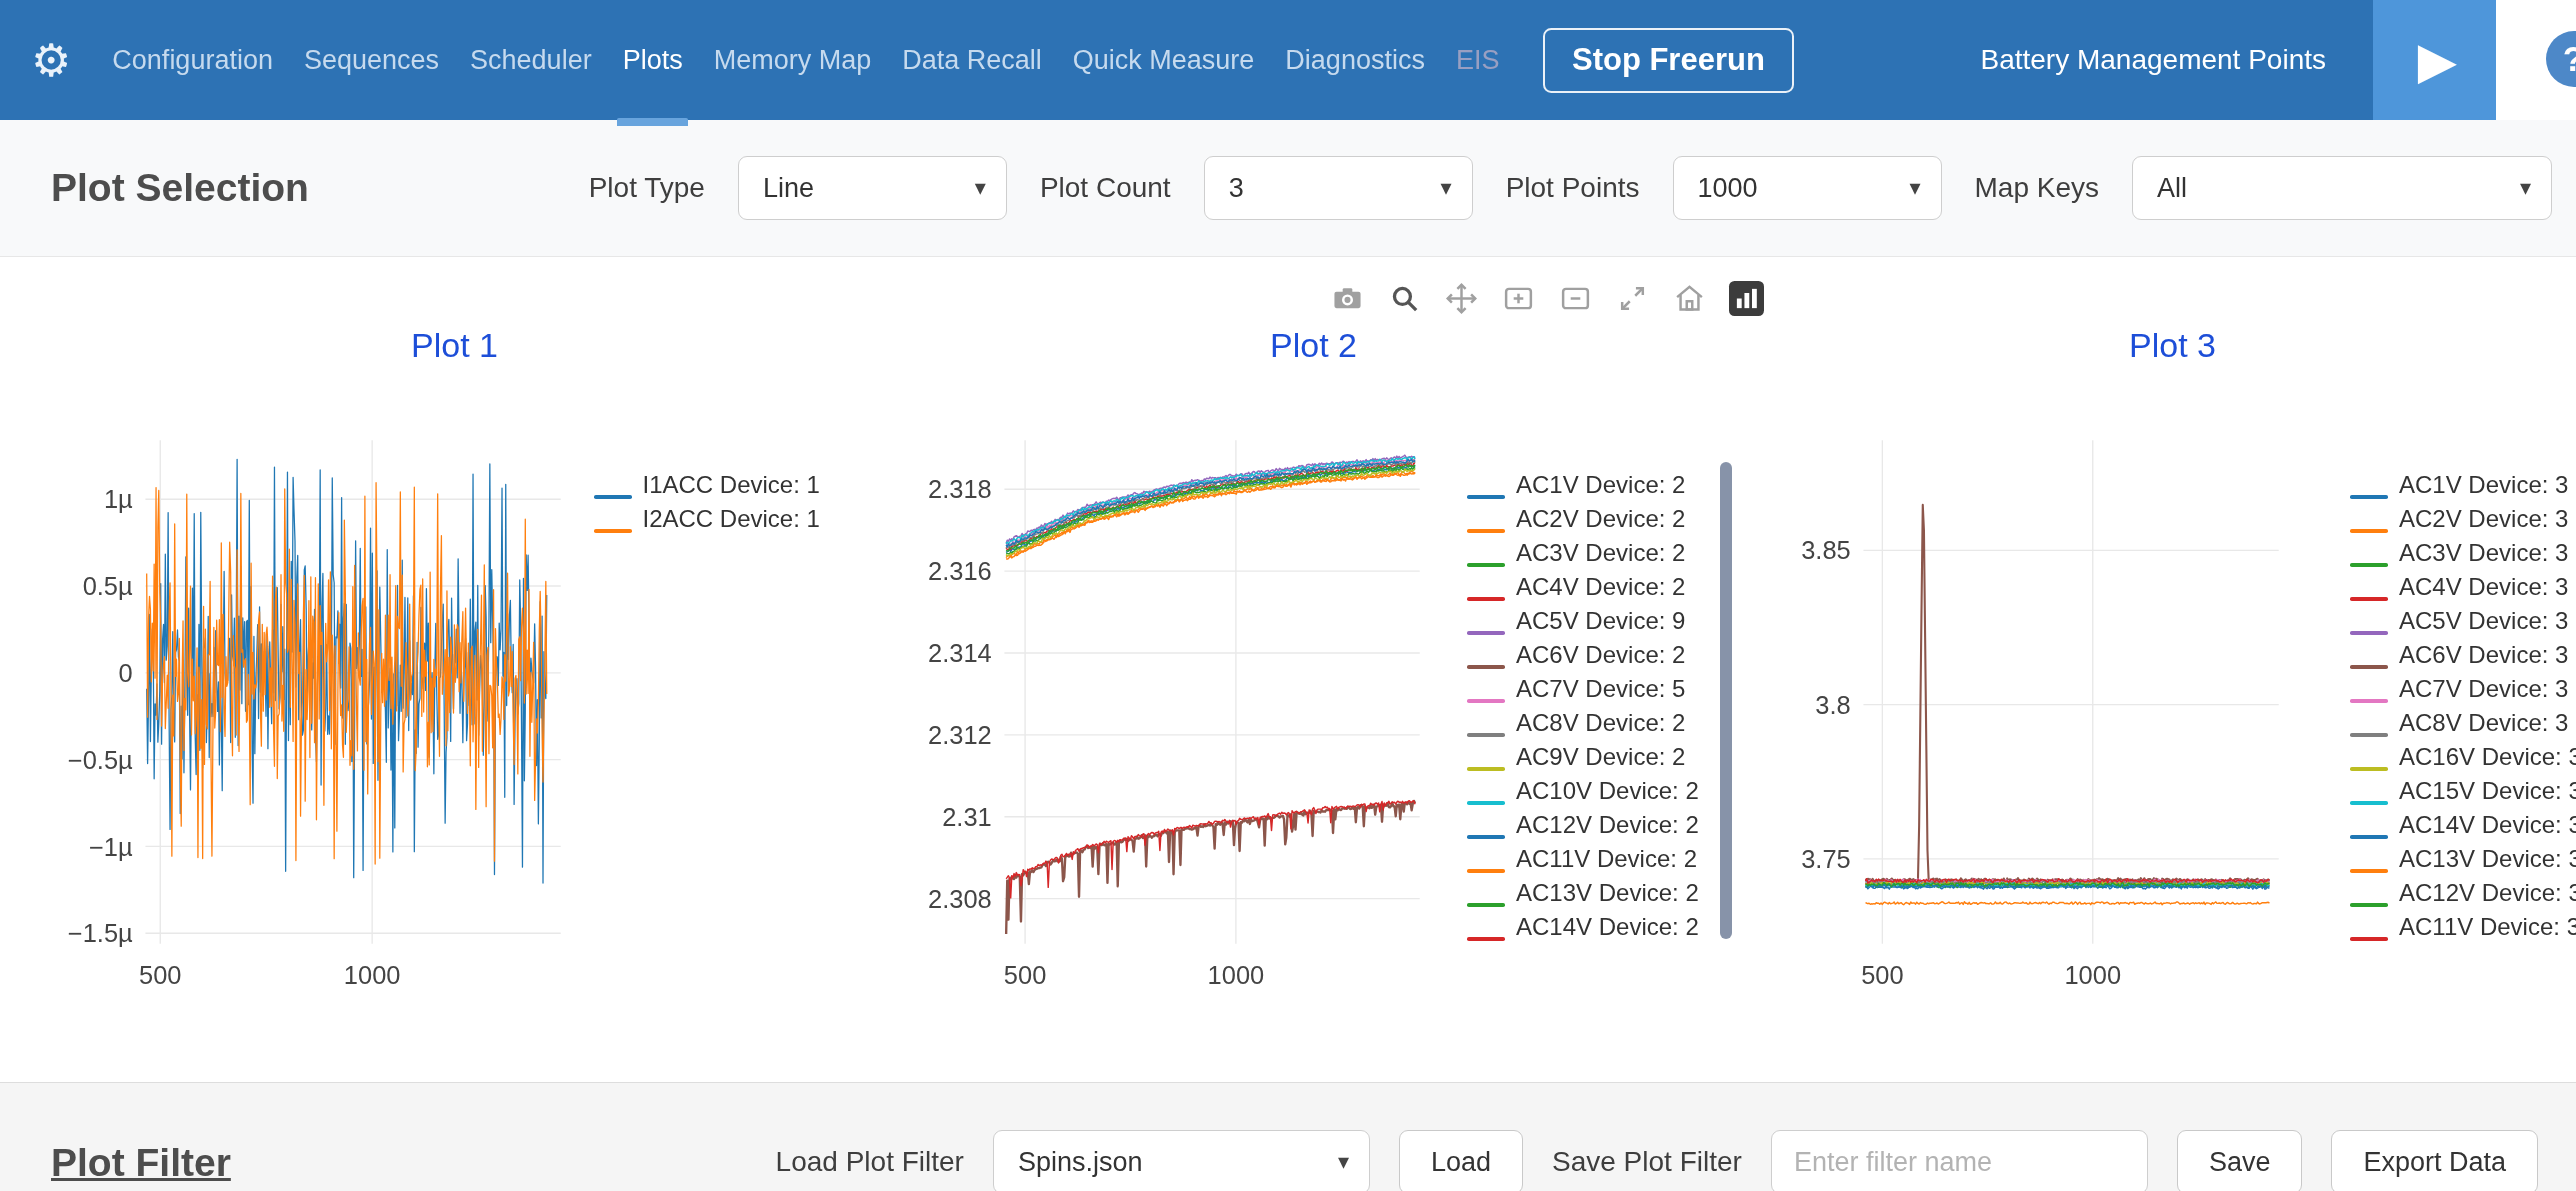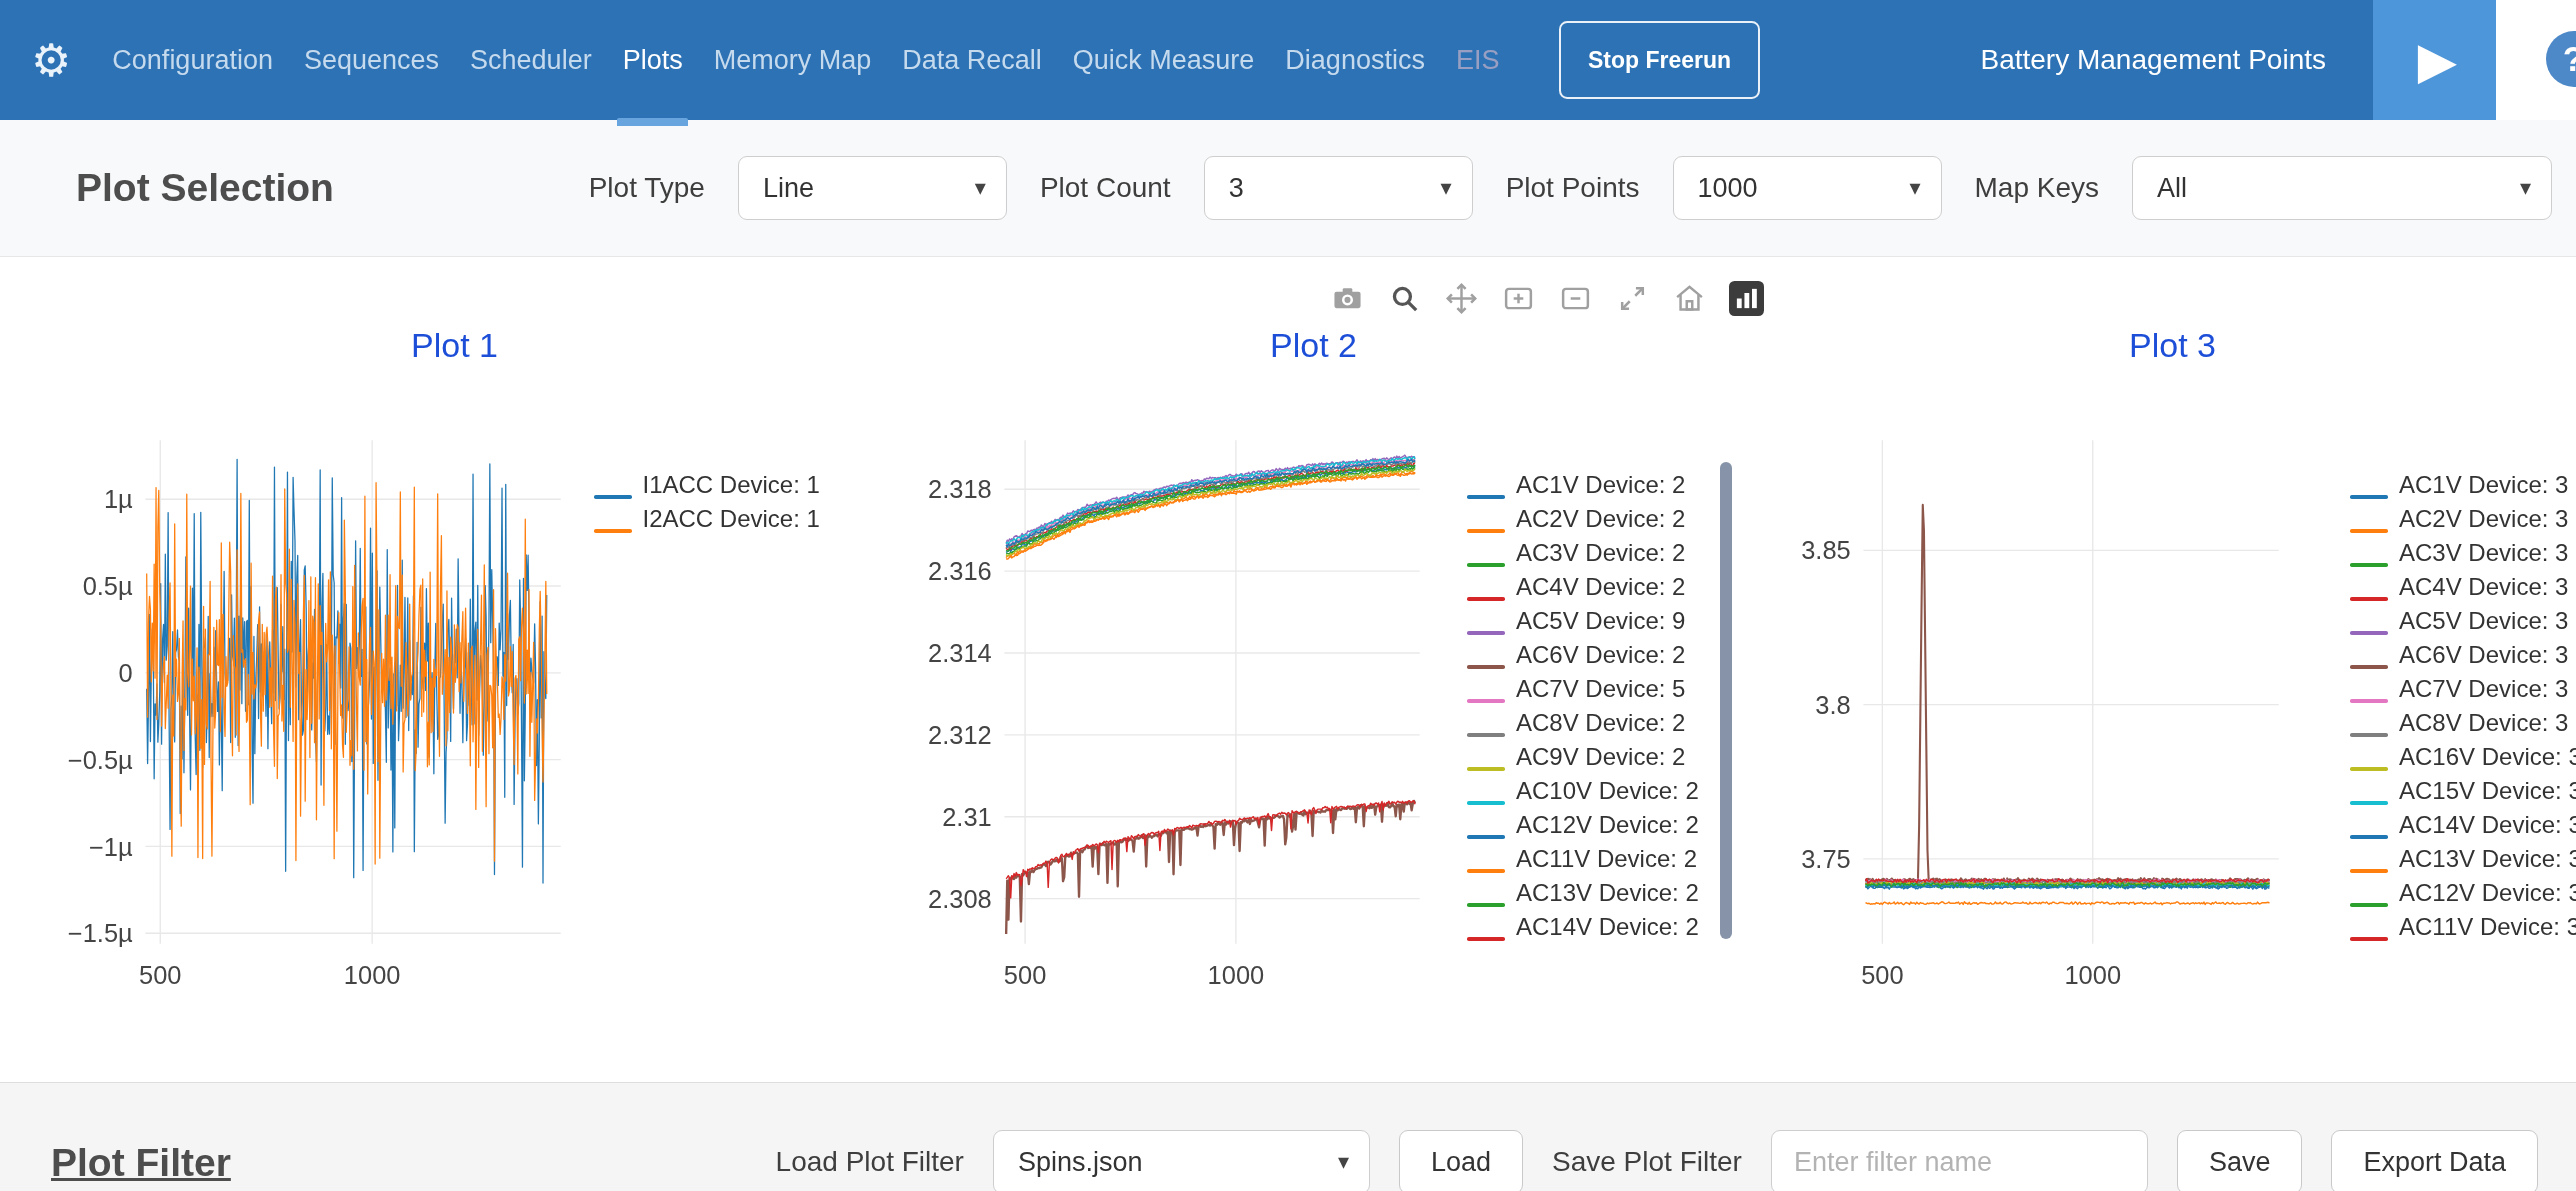--- a/index.html
+++ b/index.html
@@ -8,35 +8,35 @@
 
   
   .navbar { height:120px; background:#2d72b4; display:flex; align-items:center; color:#fff; }
   .gear { font-size:45px; color:#eaf2fa; margin:0 25.5px 0 31px; cursor:pointer; }
   .nav-link { font-size:27px; color:#c6daee; margin:0 15.5px; height:132px; display:flex;
     align-items:center; position:relative; cursor:pointer; white-space:nowrap; }
   .nav-link.active { color:#ffffff; }
   .nav-link.active::after { content:""; position:absolute; left:-5.5px; right:-5.5px; bottom:0;
     height:8.2px; background:#68a4dd; border-radius:1.8px 1.8px 0 0; }
   .nav-link.eis { color:rgba(243,196,205,0.55); }
-  .stop-btn { margin-left:44px; border:2.7px solid rgba(255,255,255,0.9); border-radius:8.2px;
-    padding:0 27px; height:78px; font-size:23px; font-weight:600; color:#fff;
+  .stop-btn { margin-left:28px; border:2.7px solid rgba(255,255,255,0.9); border-radius:8.2px;
+    padding:0 27px; height:65px; font-size:31px; font-weight:600; color:#fff;
     background:transparent; font-family:inherit; cursor:pointer; }
   .app-title { margin-left:auto; margin-right:47px; font-size:28px; font-weight:500; white-space:nowrap; }
   .play-btn { width:123px; height:120px; background:#4e96da; display:flex; align-items:center;
     justify-content:center; cursor:pointer; flex:none; }
   .play-glyph { font-size:51px; color:#fff; margin-left:5.5px; }
   .help-corner { width:80px; height:120px; background:#fff; position:relative; flex:none; }
   .help-circle { position:absolute; top:31px; right:-25.5px; width:56px; height:56px;
     border-radius:50%; background:#4d88c8; color:#fff; font-size:35px; font-weight:700;
     display:flex; align-items:center; justify-content:center; cursor:pointer; }
 
   
   .selection-bar { height:137px; background:#f8f9fa; border-bottom:0.9px solid #e7e7e7;
-    display:flex; align-items:center; padding:0 24px 0 76px; }
+    display:flex; align-items:center; padding:0 24px 0 51px; }
   .section-title { font-size:39px; font-weight:600; color:#4d4d4d; white-space:nowrap; }
   .sel-controls { margin-left:auto; display:flex; align-items:center; gap:33px; }
   .ctl-label { font-size:28px; color:#3e3e3e; white-space:nowrap; }
   .dropdown { height:64px; background:#fff; border:1.8px solid #cecece; border-radius:9px;
     display:flex; align-items:center; justify-content:space-between; padding:0 20px 0 24px;
     font-size:27px; color:#333; cursor:pointer; }
   .dd-sm { width:269px; } .dd-md { width:377px; } .dd-lg { width:420px; }
   .chevron { font-size:22px; color:#444; margin-left:16.4px; }
 
   

